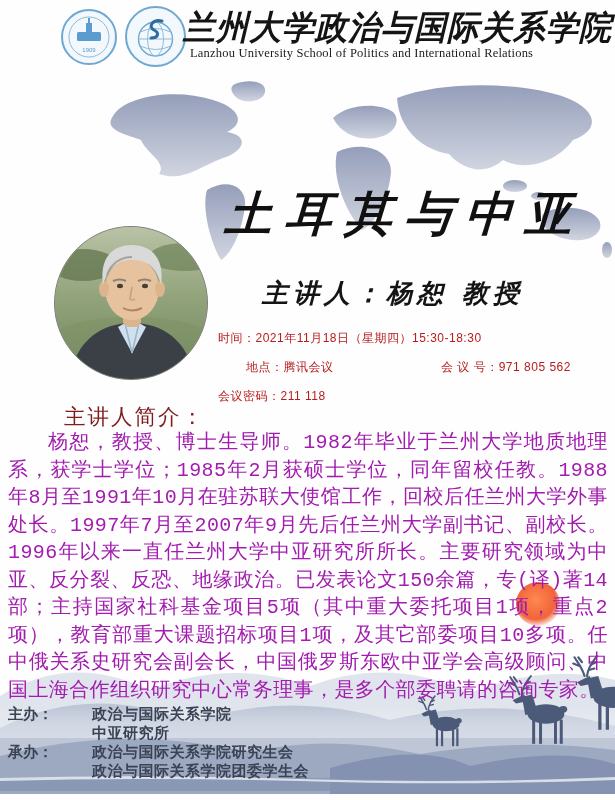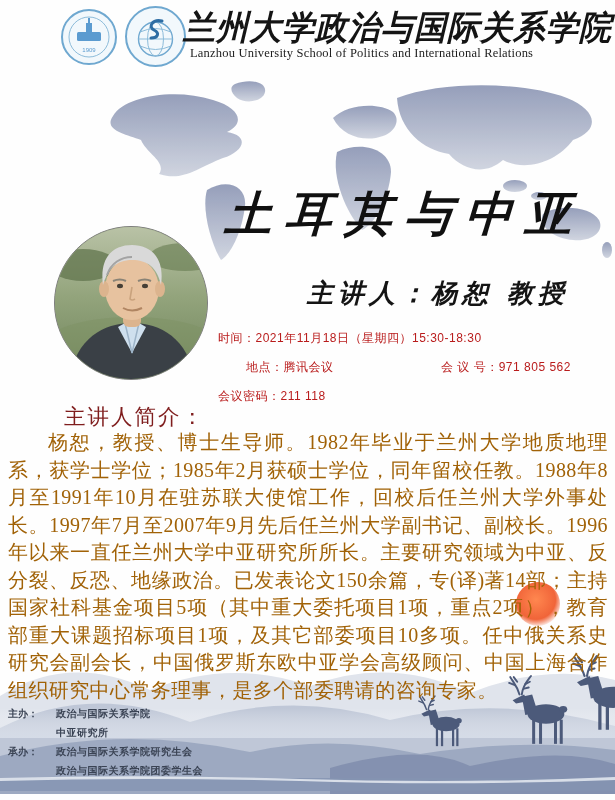--- a/index.html
+++ b/index.html
@@ -57,21 +57,20 @@
     font-size: 47px; letter-spacing: 13px; color: #101010;
     transform: skewX(-3deg);
     white-space: nowrap;
   }
   .speaker-line {
     position: absolute; left: 262px; top: 276px; z-index: 2;
     font-family: "DejaVu Serif", "Liberation Serif", serif;
     font-weight: bold; font-style: italic;
     font-size: 26px; letter-spacing: 5px; color: #141414;
     white-space: nowrap;
-    margin-left: 45px;
   }
   .photo-wrap {
     position: absolute; left: 54px; top: 226px; z-index: 2;
     width: 154px; height: 154px; border-radius: 50%;
     border: 1.5px solid #7e7e7e; overflow: hidden;
     background: #8da173;
   }
   .info-block { position: absolute; left: 218px; top: 330px; z-index: 2; width: 390px; }
   .info-row { font-size: 12px; color: #b91c1c; letter-spacing: 0.5px; white-space: nowrap; }
   .info-row.r1 { margin-bottom: 12px; }
@@ -80,27 +79,27 @@
   .info-meeting-col { margin-left: 33px; }
   .info-pwd { }
   
   .bio-heading {
     position: absolute; left: 64px; top: 402px; z-index: 2;
     font-family: "Liberation Serif", serif;
     font-size: 21.5px; color: #7f1d1d; letter-spacing: 2px; text-align: right;
   }
   .bio-text {
     position: absolute; left: 8px; top: 429px; width: 600px; z-index: 2;
-    font-family: Liberation Serif, serif;
-    font-size: 20px; line-height: 27.5px; color: #a16207;
+    font-family: Liberation Mono, monospace;
+    font-size: 20px; line-height: 27.5px; color: #a21caf;
     text-align: justify; text-indent: 2em; letter-spacing: 0.4px;
   }
   
   .footer { position: absolute; left: 8px; top: 704px; z-index: 2; font-weight: bold; color: #3a4354; }
-  .footer-row { display: flex; font-size: 10px; line-height: 19px; }
+  .footer-row { display: flex; font-size: 15px; line-height: 19px; gap: 36px; }
   .footer-label { width: 48px; white-space: nowrap; }
   .footer-org { white-space: nowrap; letter-spacing: 0.5px; }
   .footer-row.cont .footer-label { visibility: hidden; }
 </style>
 </head>
 <body>
 
 <div class="poster">
 
   <svg class="world-map" viewBox="0 0 520 195" aria-hidden="true">

